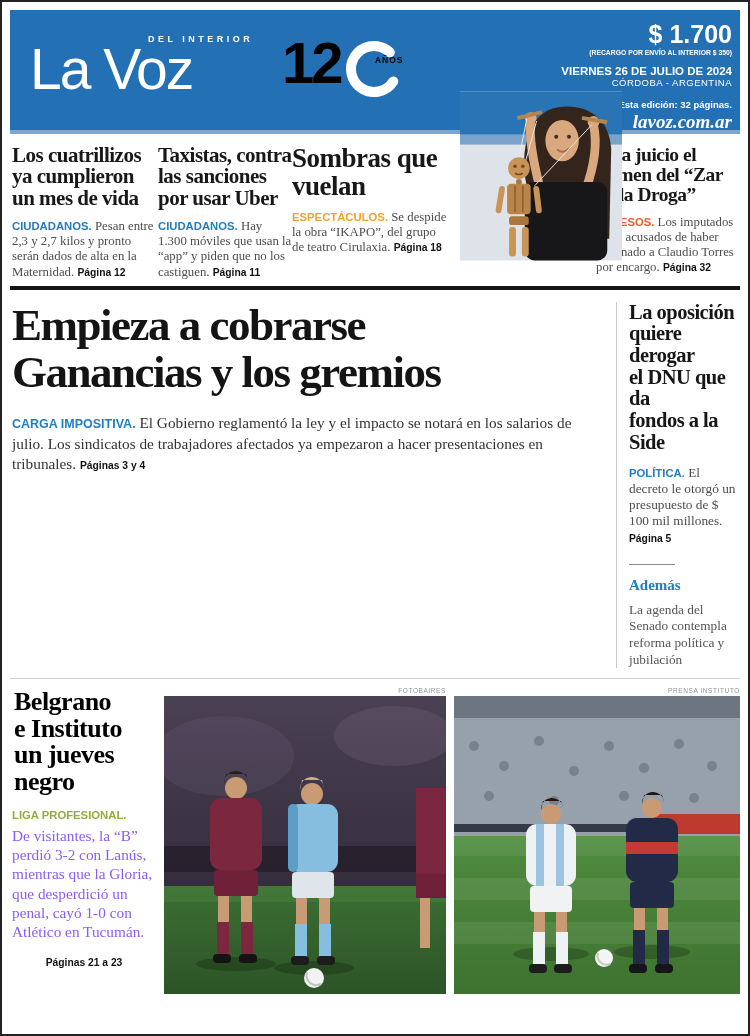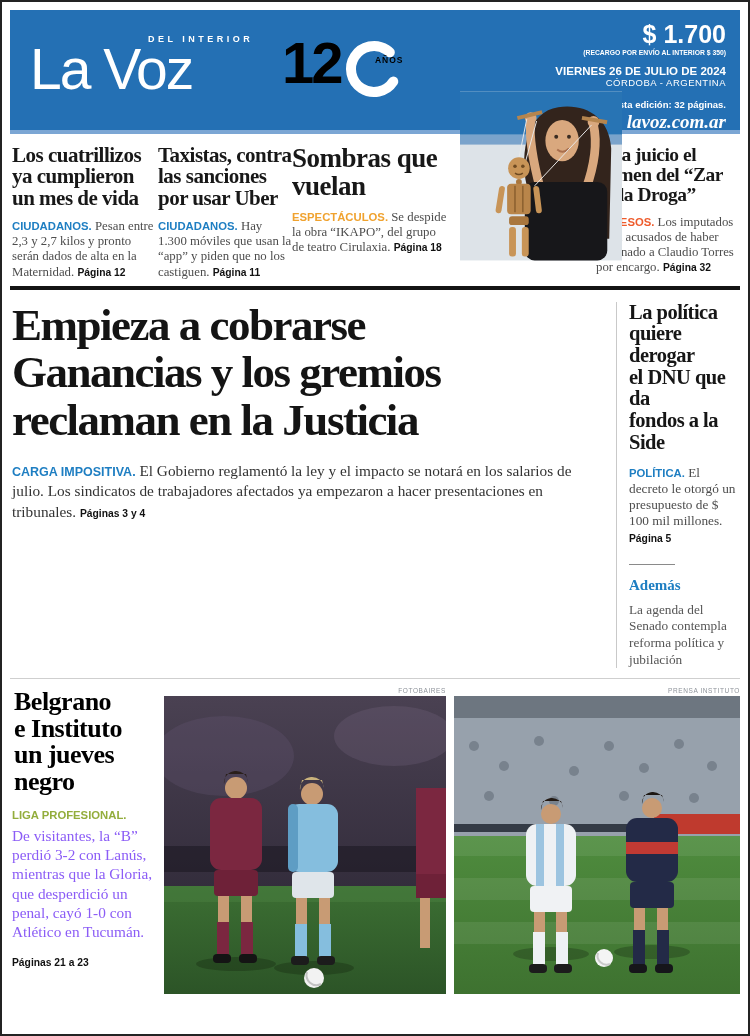--- a/index.html
+++ b/index.html
@@ -7,21 +7,21 @@
         border:2px solid #232323;padding:8px;font-family:"Liberation Sans",sans-serif;overflow:hidden;}
   
   .masthead{position:relative;height:120px;background:var(--brand-blue,#2470b4);border-bottom:4px solid #7ba6d4;}
   .brand-block{position:absolute;left:20px;top:24px;color:#fff;}
   .tagline{font-size:9px;font-weight:bold;letter-spacing:3.5px;margin-left:118px;}
   .brand{font-size:57px;font-weight:normal;letter-spacing:-2px;line-height:.95;margin-top:-2px;}
   .anniv{position:absolute;left:272px;top:24px;display:flex;color:#000000;}
   .anniv-num{font-size:58px;font-weight:bold;letter-spacing:-3px;line-height:1;}
   .anniv-circ{position:relative;width:64px;height:64px;margin-left:1px;margin-top:1px;}
   .anniv-label{position:absolute;right:2px;top:20px;font-size:8.5px;font-weight:bold;letter-spacing:1px;}
-  .info{position:absolute;right:14px;top:12px;text-align:right;color:#fff;}
+  .info{position:absolute;right:8px;top:12px;text-align:right;color:#fff;}
   .price{font-size:25px;font-weight:bold;line-height:1;}
   .price-note{font-size:6.8px;font-weight:bold;margin-top:2px;}
   .date{font-size:11.5px;font-weight:bold;margin-top:9px;}
   .place{font-size:9.5px;letter-spacing:.5px;}
   .edition{font-size:9.5px;font-weight:bold;margin-top:11px;}
   .website{font-family:"Liberation Serif",serif;font-style:italic;font-weight:bold;font-size:19px;margin-top:1px;}
   
   .puppet-photo{position:absolute;left:458px;top:88px;width:162px;height:172px;z-index:5;}
   .puppet-photo svg{display:block;width:100%;height:100%;}
   
@@ -29,21 +29,21 @@
   .tstory h2{font-family:"Liberation Serif",serif;font-weight:bold;font-size:21px;line-height:1.02;
              letter-spacing:-.5px;color:#181818;margin:0;}
   .tstory.big h2{font-size:27px;}
   .tstory.narrow h2{font-size:19.5px;}
   .tstory p{margin:10px 0 0;font-family:"Liberation Serif",serif;font-size:12.8px;line-height:1.18;color:#4d4d4d;}
   .kicker{font-family:"Liberation Sans",sans-serif;font-weight:bold;font-size:11.3px;}
   .kicker.blue{color:var(--kicker-blue,#1e7ec2);}
   .kicker.orange{color:var(--kicker-orange,#f0a22e);}
   .kicker.red{color:var(--kicker-red,#ee5b2c);}
   .kicker.green{color:var(--kicker-green,#93ad3c);}
-  .pageref{font-family:"Liberation Sans",sans-serif;font-weight:bold;font-size:10.3px;color:#111;}
+  .pageref{font-family:"Liberation Sans",sans-serif;font-weight:bold;font-size:10.3px;color:#111;text-align:center;}
   .rule{height:4px;background:#141414;}
   
   .lead{display:flex;padding:12px 2px 10px;border-bottom:1px solid #cfcfcf;}
   .lead-main{width:592px;}
   .lead-main h1{margin:0;font-family:"Liberation Serif",serif;font-weight:bold;font-size:45px;
                 letter-spacing:-1.5px;line-height:1.06;color:#141414;}
   .lead-kicker{margin:16px 0 0;font-family:"Liberation Serif",serif;font-size:15.3px;line-height:1.35;color:#333;}
   .lead-kicker .kicker{font-size:12.5px;}
   .lead-side{flex:1;border-left:1px solid #c9c9c9;margin-left:12px;padding-left:12px;}
   .lead-side h2{margin:0;font-family:"Liberation Serif",serif;font-weight:bold;font-size:20.5px;
@@ -158,31 +158,30 @@
     </article>
   </section>
 
   <div class="rule"></div>
 
   <section class="lead">
     <div class="lead-main">
       <h1>
         <div>Empieza a cobrarse</div>
         <div>Ganancias y los gremios</div>
-        <div>reclaman en la Justicia</div>
       </h1>
       <p class="lead-kicker">
         <span class="kicker blue">CARGA IMPOSITIVA.</span>
         <span>El Gobierno reglamentó la ley y el impacto se notará en los salarios de julio. Los sindicatos de trabajadores afectados ya empezaron a hacer presentaciones en tribunales.</span>
         <span class="pageref">Páginas 3 y 4</span>
       </p>
     </div>
     <aside class="lead-side">
       <h2>
-        <div>La política</div>
+        <div>La oposición</div>
         <div>quiere derogar</div>
         <div>el DNU que da</div>
         <div>fondos a la Side</div>
       </h2>
       <p class="side-body">
         <span class="kicker blue">POLÍTICA.</span>
         <span>El decreto le otorgó un presupuesto de $ 100 mil millones.</span>
         <span class="pageref">Página 5</span>
       </p>
       <div class="side-div"></div>

